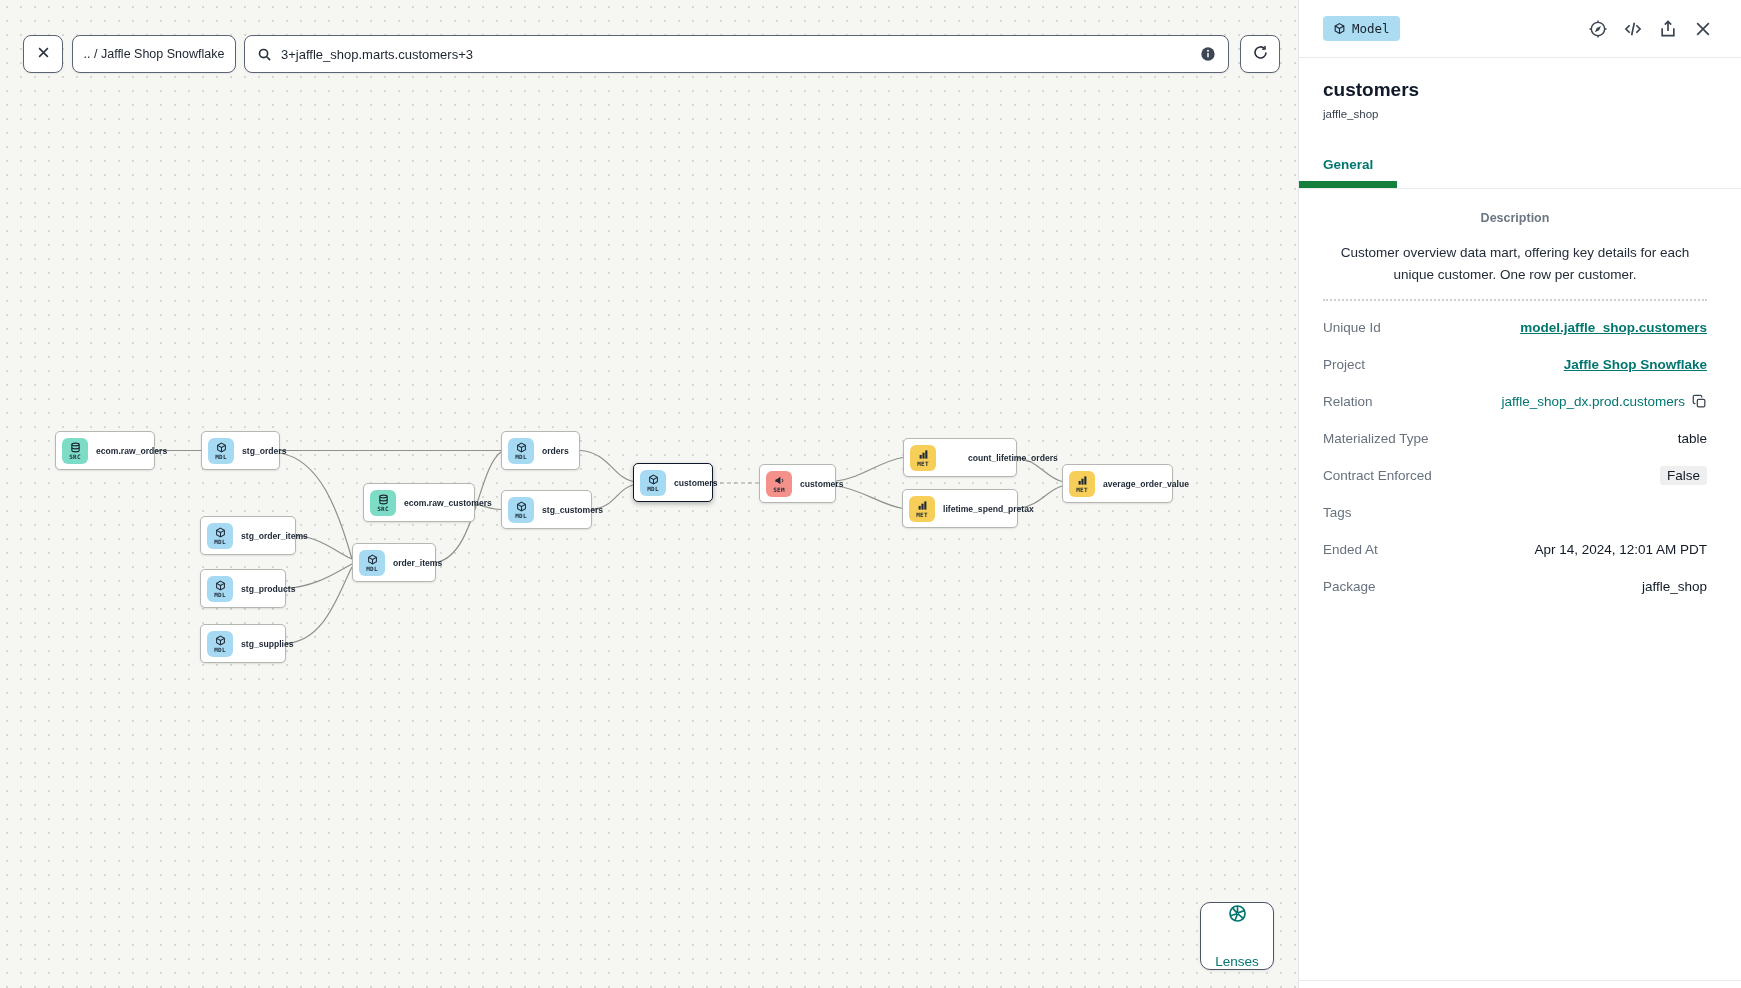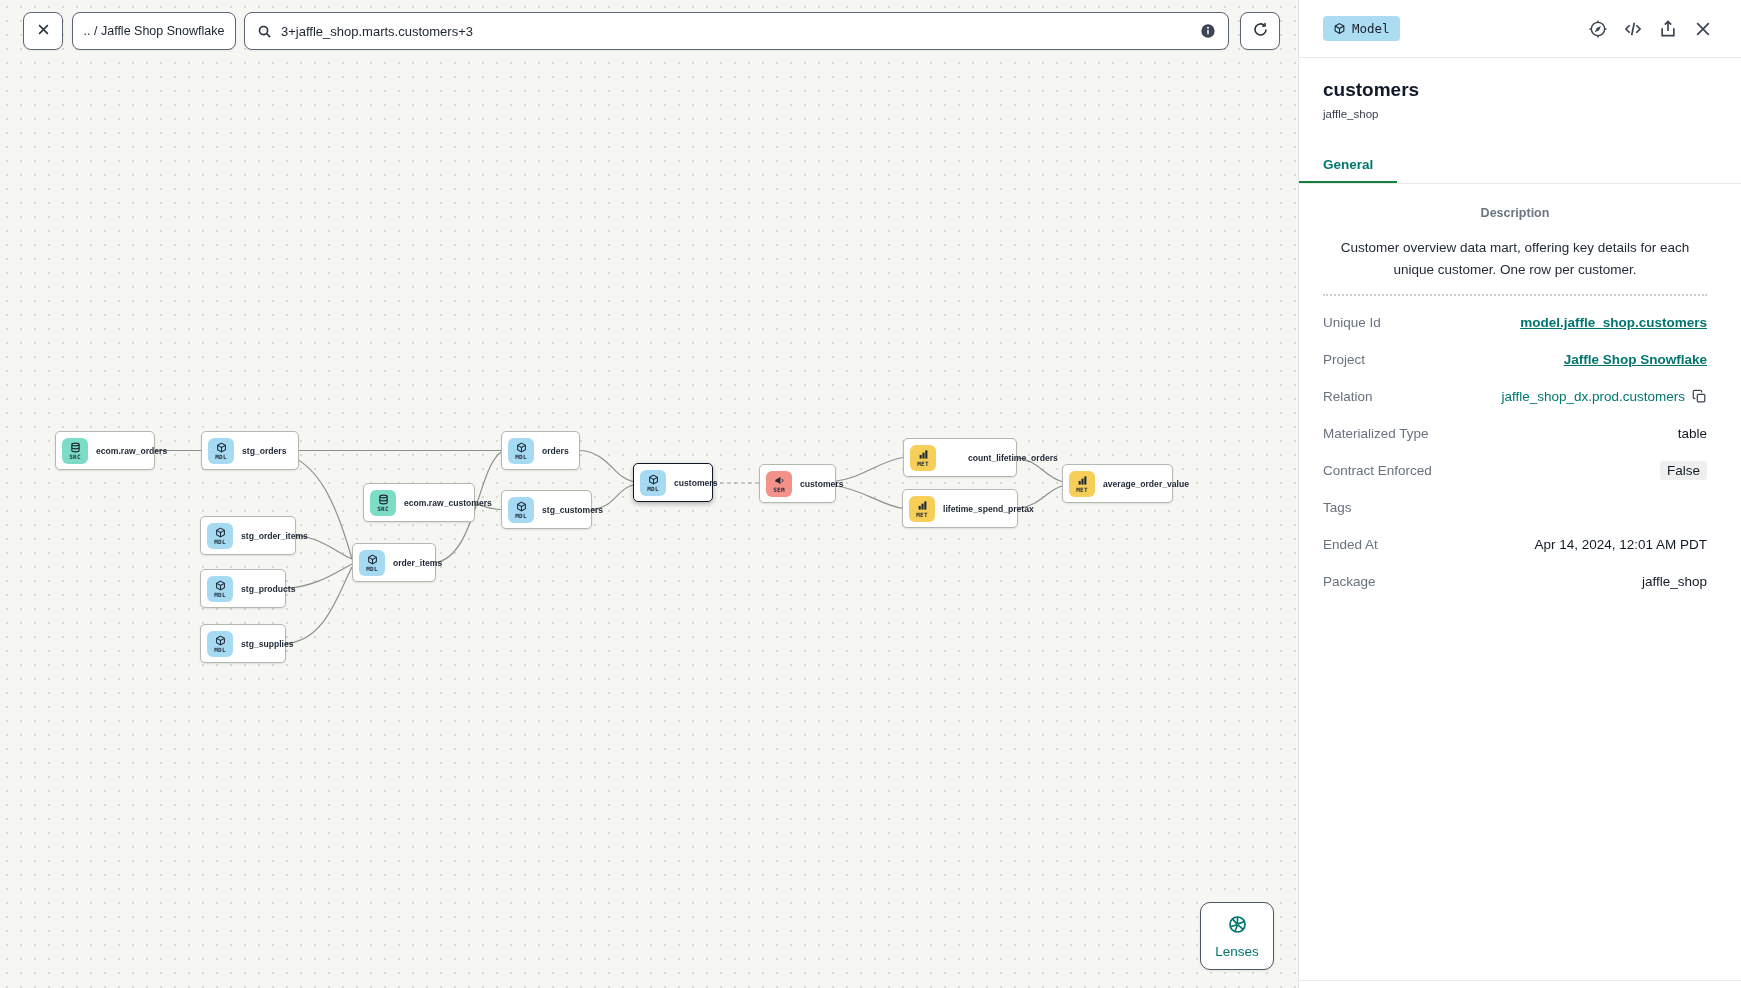--- a/index.html
+++ b/index.html
@@ -23,39 +23,39 @@
   .nicon { width:26px; height:26px; border-radius:6px; flex:0 0 26px;
     display:flex; flex-direction:column; align-items:center; justify-content:center;
     color:#1d2735; }
   .nicon svg { width:11px; height:11px; display:block; }
   .ntag { font:bold 6px "DejaVu Sans Mono", monospace; letter-spacing:.2px; line-height:7px; }
   .nicon.src { background:#7cdcc6; } .nicon.mdl { background:#a6daf3; }
   .nicon.met { background:#f6ce58; } .nicon.sem { background:#f4918b; }
   .nlabel { font-size:8.6px; font-weight:600; margin-left:8px; white-space:nowrap; color:#1d2735; }
 
   
-  .tbtn, .crumb, .searchbox { position:absolute; top:12px; background:#fff;
+  .tbtn, .crumb, .searchbox { position:absolute; top:35px; background:#fff;
     border:1px solid #5a6472; border-radius:8px; height:38px; z-index:5;
     display:flex; align-items:center; box-shadow:0 1px 2px rgba(0,0,0,.06); }
   .tbtn { width:40px; justify-content:center; cursor:pointer; color:#28303c; }
   .tbtn svg { width:15px; height:15px; }
   #btn-close-canvas { left:23px; }
   .crumb { left:72px; width:164px; justify-content:center; font-size:12.5px; color:#1c2430; cursor:pointer; }
   .searchbox { left:244px; width:985px; padding:0 12px; cursor:text; }
   .searchbox svg.mag { width:15px; height:15px; color:#28303c; flex:0 0 15px; }
   .searchbox input { border:none; outline:none; flex:1; font:13px "Liberation Sans", sans-serif;
     color:#1c2430; margin-left:9px; background:transparent; }
   .searchbox .info { width:16px; height:16px; flex:0 0 16px; cursor:pointer; }
   #btn-refresh { left:1240px; }
   #btn-refresh svg { width:17px; height:17px; }
 
   
   .lenses { position:absolute; left:1200px; top:902px; width:74px; height:68px; z-index:5;
     background:#fff; border:1px solid #4b5563; border-radius:10px; cursor:pointer;
-    display:flex; flex-direction:column; align-items:center; justify-content:center; gap:5px;
+    display:flex; flex-direction:column; align-items:center; justify-content:space-between; gap:5px;
     color:#00766f; box-shadow:0 1px 3px rgba(0,0,0,.08); }
   .lenses svg { width:21px; height:21px; }
   .lenses .lbl { font-size:13.5px; }
 
   
   .panel { position:absolute; right:0; top:0; width:443px; height:988px; background:#fff;
     border-left:1px solid #e3e5e8; z-index:6; }
   .phead { height:58px; border-bottom:1px solid #e8eaec; display:flex; align-items:center;
     padding:0 28px 0 24px; }
   .type-badge { background:#abdcf2; color:#19212d; border-radius:4px; height:25px;
@@ -65,21 +65,21 @@
   .phead .spacer { flex:1; }
   .hicon { width:20px; height:20px; margin-left:15px; color:#39424f; cursor:pointer; }
   .hicon svg { width:20px; height:20px; }
 
   .title-block { padding:21px 32px 0 24px; }
   .ptitle { font-size:19px; font-weight:bold; color:#10192a; }
   .psub { font-size:11.5px; color:#39424f; margin-top:7px; }
 
   .tabs { margin-top:27px; border-bottom:1px solid #e8eaec; display:flex; }
   .tab { padding:10px 24px 9px 24px; font-size:13.5px; font-weight:bold; color:#00766f;
-    border-bottom:2px solid #15803d; cursor:pointer; }
+    border-bottom:7px solid #15803d; cursor:pointer; }
 
   .section { padding:22px 34px 0 24px;text-align:center; }
   .sec-label { font-size:12.5px; color:#6b7682; font-weight:bold; }
   .desc { font-size:13.5px; color:#232c39; line-height:22px; margin:17px 0 13px; }
   .dotted { border:none; border-top:2px dotted #cdd1d6; margin-bottom:8px; }
 
   .frow { display:flex; align-items:center; justify-content:space-between; min-height:37px; }
   .frow.tall { min-height:44px; }
   .flabel { font-size:13.5px; color:#67727e; }
   .fval { font-size:13.5px; color:#121b28; display:flex; align-items:center; }
@@ -116,21 +116,21 @@
         <span class="nicon src">
           <svg viewBox="0 0 24 24" fill="none" stroke="currentColor" stroke-width="2.4">
             <ellipse cx="12" cy="5.5" rx="8" ry="3"></ellipse>
             <path d="M4 5.5v13c0 1.7 3.6 3 8 3s8-1.3 8-3v-13"></path>
             <path d="M4 12c0 1.7 3.6 3 8 3s8-1.3 8-3"></path>
           </svg>
           <span class="ntag">SRC</span>
         </span>
         <span class="nlabel">ecom.raw_orders</span>
       </div>
-      <div class="gnode" style="left: 201px; top: 431px; width: 98px; text-align: center;">
+      <div class="gnode" style="left: 201px; top: 431px; width: 79px; text-align: center;">
         <span class="nicon mdl">
           <svg viewBox="0 0 24 24" fill="none" stroke="currentColor" stroke-width="2.2">
             <path d="M12 2.5l8.5 4.8v9.4L12 21.5l-8.5-4.8V7.3L12 2.5z"></path>
             <path d="M12 12l8.5-4.7M12 12v9.5M12 12L3.5 7.3"></path>
           </svg>
           <span class="ntag">MDL</span>
         </span>
         <span class="nlabel">stg_orders</span>
       </div>
       <div class="gnode" style="left: 352px; top: 483px; width: 112px; margin-left: 11px;">

